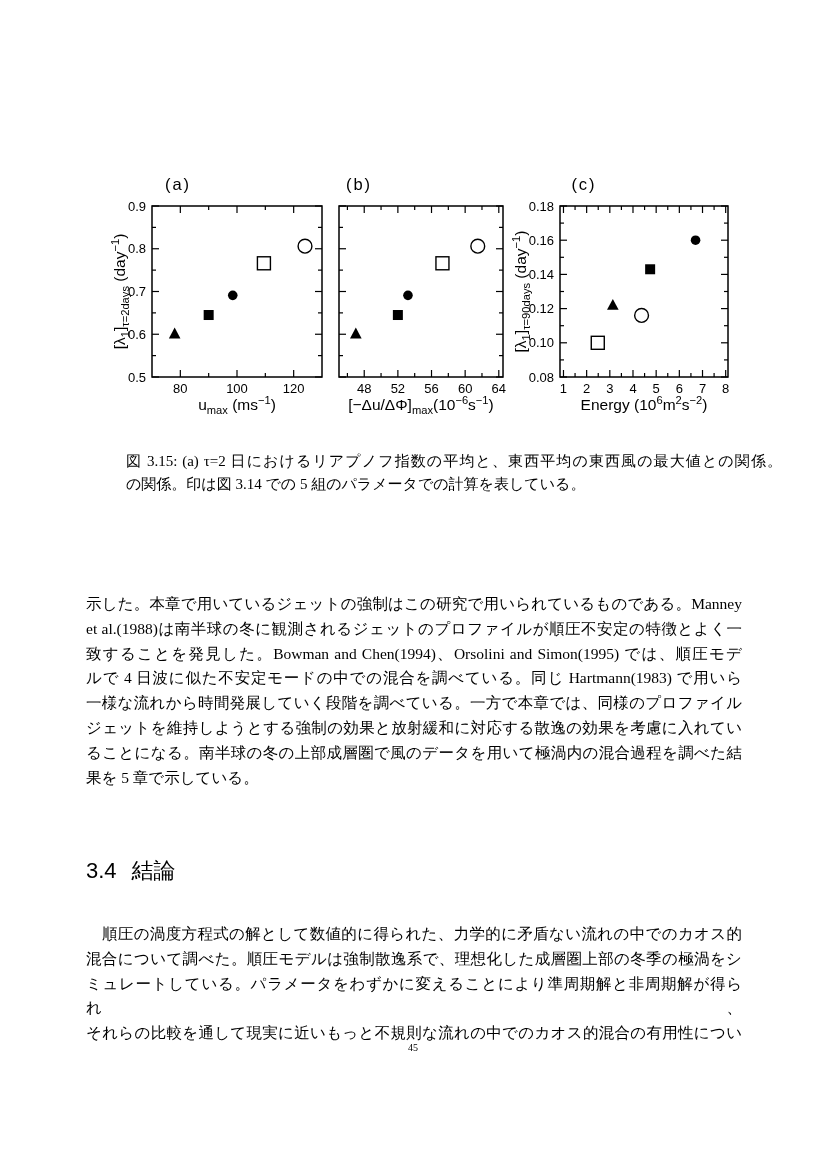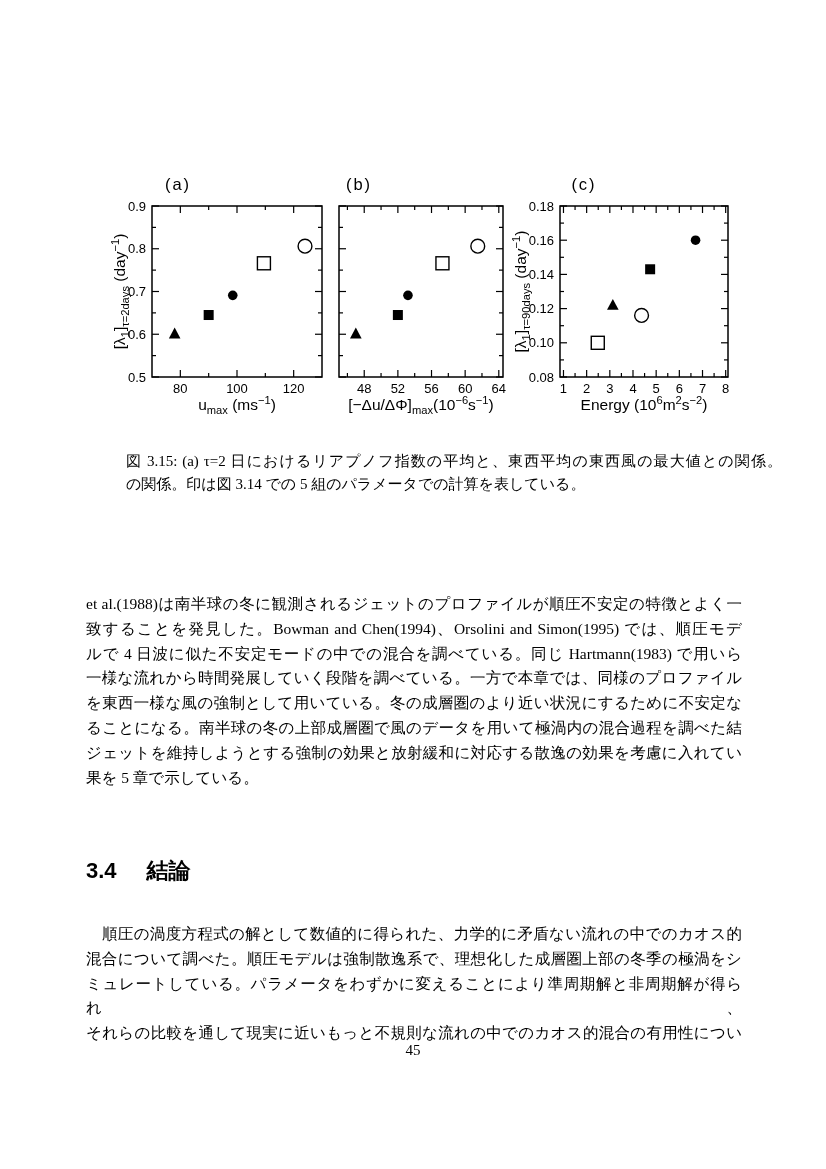--- a/index.html
+++ b/index.html
@@ -22,26 +22,26 @@
     font-size:15.5px;line-height:24.8px;
   }
   .p1{top:592px;}
   .p2{top:922px;}
   .tline{text-align:justify;}
   .tline.just{text-align-last:justify;}
   .tline.indent{text-indent:16px;}
   .heading{
     position:absolute;left:86px;top:856px;
     font-family:"Liberation Sans","DejaVu Sans",sans-serif;
-    font-weight:bold;font-size:22px;line-height:30px;
-    display:flex;gap:30px;
+    font-weight:normal;font-size:22px;line-height:30px;
+    display:flex;gap:15px;
   }
   .pagenum{
     position:absolute;left:0;top:1042px;width:826px;
-    text-align:center;font-size:15px;
+    text-align:center;font-size:10px;
   }
 </style>
 </head>
 <body>
 
 <div class="page">
 
   <svg id="charts" width="690" height="262" viewBox="0 0 690 262">
       <g>
         <rect x="62" y="48" width="170" height="171" fill="none" stroke="#000" stroke-width="1.5"></rect>
@@ -221,27 +221,27 @@
         <circle cx="605.5586206896552" cy="82.19999999999999" r="4.8" fill="#000"></circle>
       </g>
     </svg>
 
   <div class="caption">
       <div class="tline just">図 3.15: (a) τ=2 日におけるリアプノフ指数の平均と、東西平均の東西風の最大値との関係。</div>
       <div class="tline">の関係。印は図 3.14 での 5 組のパラメータでの計算を表している。</div>
     </div>
 
   <div class="para p1">
+      <div class="tline just">示した。本章で用いているジェットの強制はこの研究で用いられているものである。Manney</div>
       <div class="tline just">et al.(1988)は南半球の冬に観測されるジェットのプロファイルが順圧不安定の特徴とよく一</div>
       <div class="tline just">致することを発見した。Bowman and Chen(1994)、Orsolini and Simon(1995) では、順圧モデ</div>
       <div class="tline just">ルで 4 日波に似た不安定モードの中での混合を調べている。同じ Hartmann(1983) で用いら</div>
       <div class="tline just">一様な流れから時間発展していく段階を調べている。一方で本章では、同様のプロファイル</div>
-      <div class="tline just">を東西一様な風の強制として用いている。冬の成層圏のより近い状況にするために不安定な</div>
+      <div class="tline just">ジェットを維持しようとする強制の効果と放射緩和に対応する散逸の効果を考慮に入れてい</div>
       <div class="tline just">ることになる。南半球の冬の上部成層圏で風のデータを用いて極渦内の混合過程を調べた結</div>
-      <div class="tline just">ジェットを維持しようとする強制の効果と放射緩和に対応する散逸の効果を考慮に入れてい</div>
       <div class="tline">果を 5 章で示している。</div>
     </div>
 
   <div class="heading">
     <span>3.4</span>
     <span>結論</span>
   </div>
 
   <div class="para p2">
       <div class="tline just indent">順圧の渦度方程式の解として数値的に得られた、力学的に矛盾ない流れの中でのカオス的</div>

